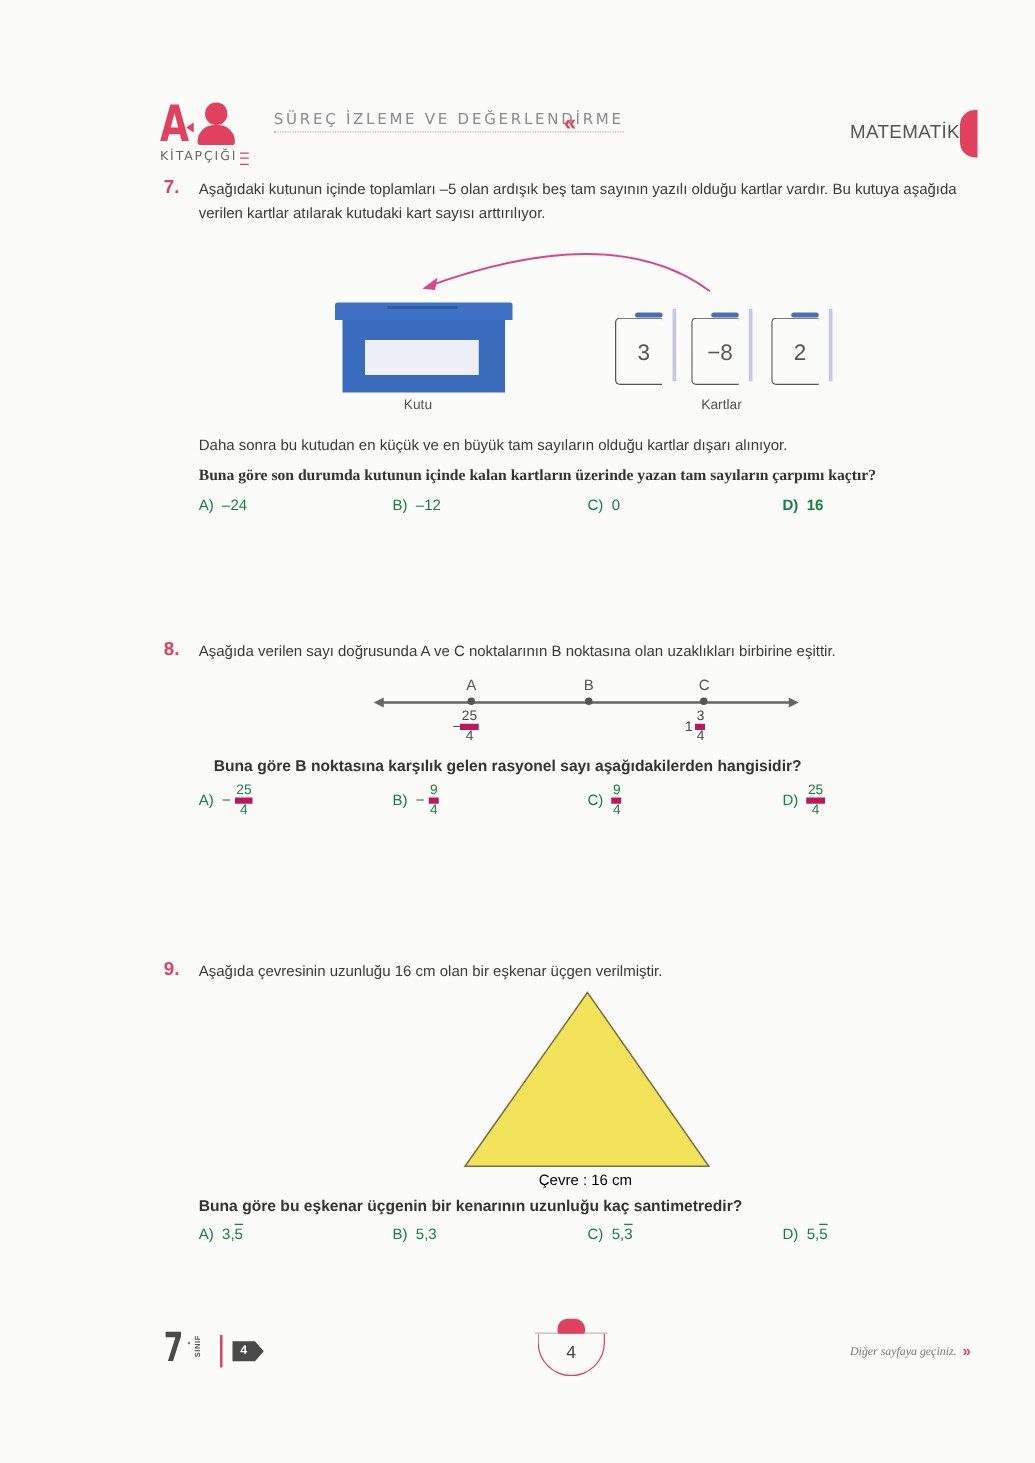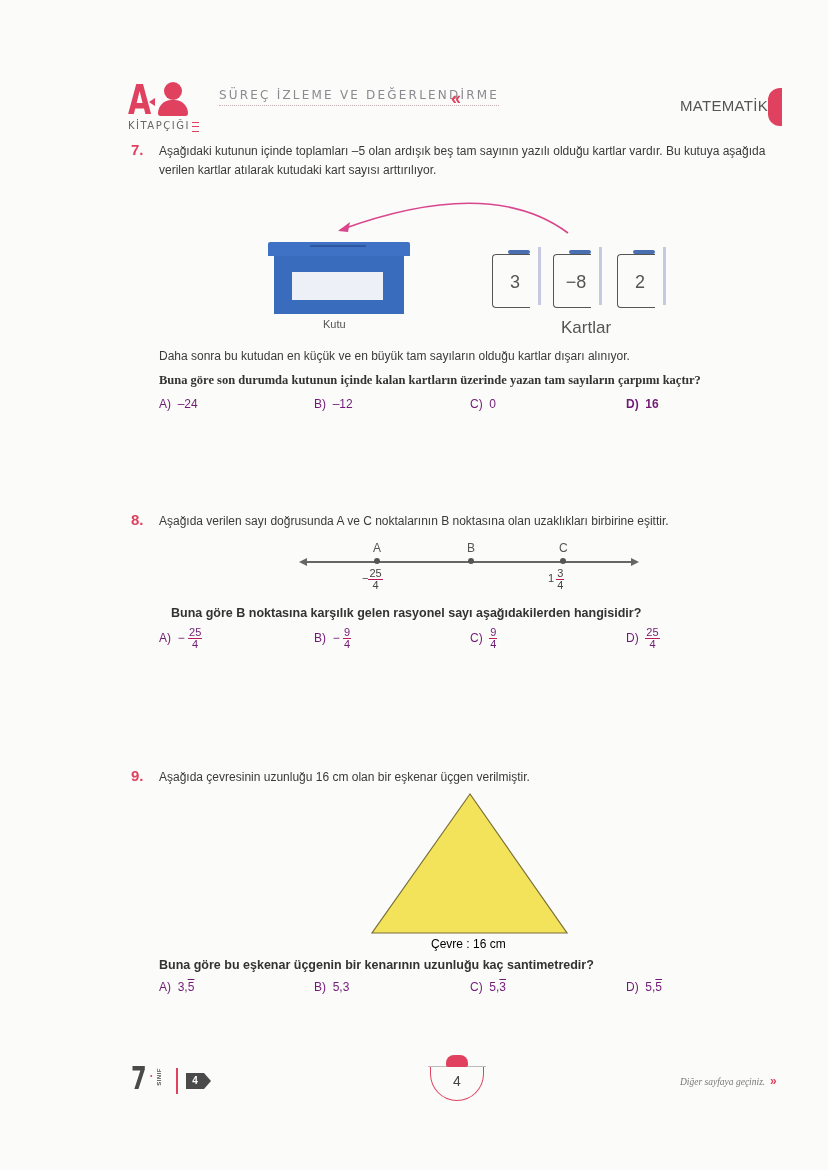--- a/index.html
+++ b/index.html
@@ -16,37 +16,37 @@
   .hdr-kitap-lines { left: 192px; top: 122px; width: 7px; height: 8px; border-top: 1.5px solid #e0415f; border-bottom: 1.5px solid #e0415f; }
   .hdr-kitap-lines:after { content: ""; position: absolute; left: 0; top: 2.5px; width: 7px; border-top: 1.5px solid #e0415f; }
   .hdr-title { left: 219px; top: 88px; font-size: 12px; letter-spacing: 2.2px; color: #8a8a90; font-family: "DejaVu Sans", sans-serif; padding-bottom: 3px; border-bottom: 1.5px dotted #c8b0b5; }
   .hdr-chev { left: 451px; top: 90px; color: #e0415f; font-size: 18px; font-weight: bold; line-height: 16px; }
   .hdr-subject { left: 680px; top: 97px; font-size: 15px; color: #555; letter-spacing: 0.3px; }
   .hdr-tab { left: 768px; top: 88px; width: 14px; height: 38px; background: #e0415f; border-radius: 12px 0 0 12px; }
 
   .qnum { font-weight: bold; color: #e0415f; font-size: 15px; }
   .qtext { font-size: 12px; color: #3a3a3a; line-height: 19px; }
   .qbold { font-size: 12.5px; font-weight: bold; color: #333; }
-  .opt { font-size: 12px; color: #701a75; }
+  .opt { font-size: 12px; color: #15803d; }
 
   
   .box-lid { left: 268px; top: 242px; width: 142px; height: 14px; background: #3f72c4; border-radius: 2px 2px 0 0; }
   .box-slot { left: 310px; top: 245px; width: 56px; height: 2px; background: #2d58a0; }
   .box-body { left: 274px; top: 256px; width: 130px; height: 58px; background: #3a6cbd; }
   .box-window { left: 292px; top: 272px; width: 91px; height: 28px; background: #eef0f8; }
   .box-label { left: 323px; top: 318px; font-size: 11px; color: #555; }
 
   .card { width: 38px; height: 54px; border: 1.5px solid #555; border-right: none; border-radius: 4px 0 0 4px; box-sizing: border-box; }
   .card-bar { height: 4px; width: 22px; background: #4a6fb0; border-radius: 2px; }
   .card-edge { width: 3px; height: 58px; background: #c7c9e2; }
   .card-val { font-size: 18px; color: #555; width: 46px; text-align: center; }
-  .cards-label { left: 561px; top: 318px; font-size: 17px; color: #555; text-align: right; }
+  .cards-label { left: 561px; top: 318px; font-size: 11px; color: #555; text-align: right; }
 
   .frac { display: inline-block; vertical-align: middle; text-align: center; font-size: 11px; line-height: 11px; }
-  .frac .n { display: block; border-bottom: 1px solid #be185d; padding: 0 1px; text-align: center; }
+  .frac .n { display: block; border-bottom: 5px solid #be185d; padding: 0 1px; text-align: center; }
   .frac .d { display: block; }
   .over { text-decoration: overline; }
 
   .nl-line { left: 303px; top: 561px; width: 330px; height: 1.5px; background: #666; }
   .nl-arr-l { left: 299px; top: 558px; border-top: 4px solid transparent; border-bottom: 4px solid transparent; border-right: 8px solid #666; width: 0; height: 0; }
   .nl-arr-r { left: 631px; top: 558px; border-top: 4px solid transparent; border-bottom: 4px solid transparent; border-left: 8px solid #666; width: 0; height: 0; }
   .nl-dot { width: 6px; height: 6px; border-radius: 50%; background: #555; top: 558px; }
   .nl-label { top: 541px; font-size: 12px; color: #555; }
 
   .tri-cap { left: 431px; top: 937px; font-size: 12px; color: #000000; }

